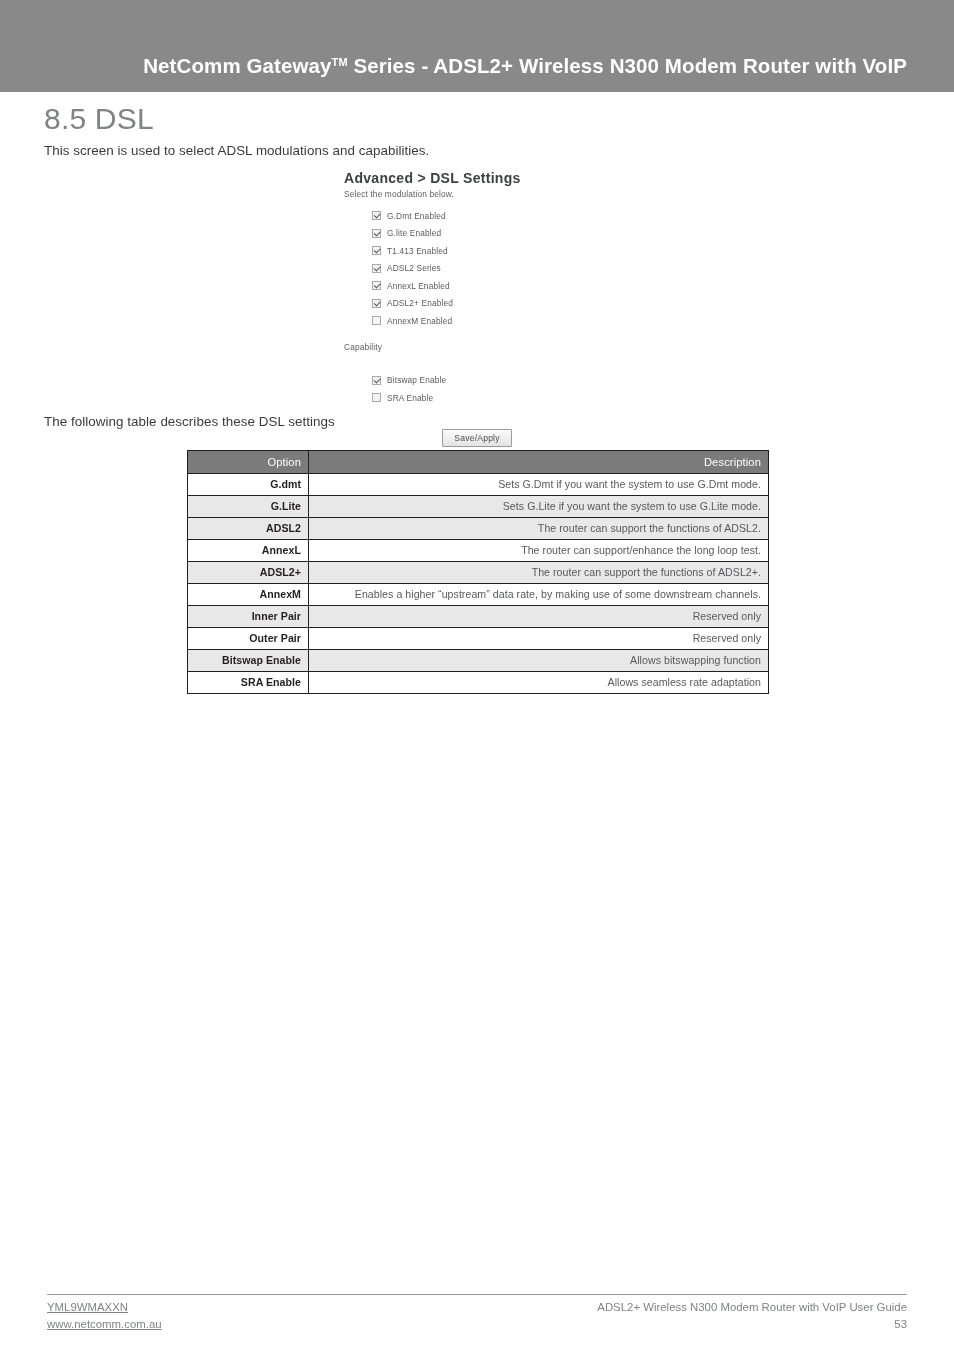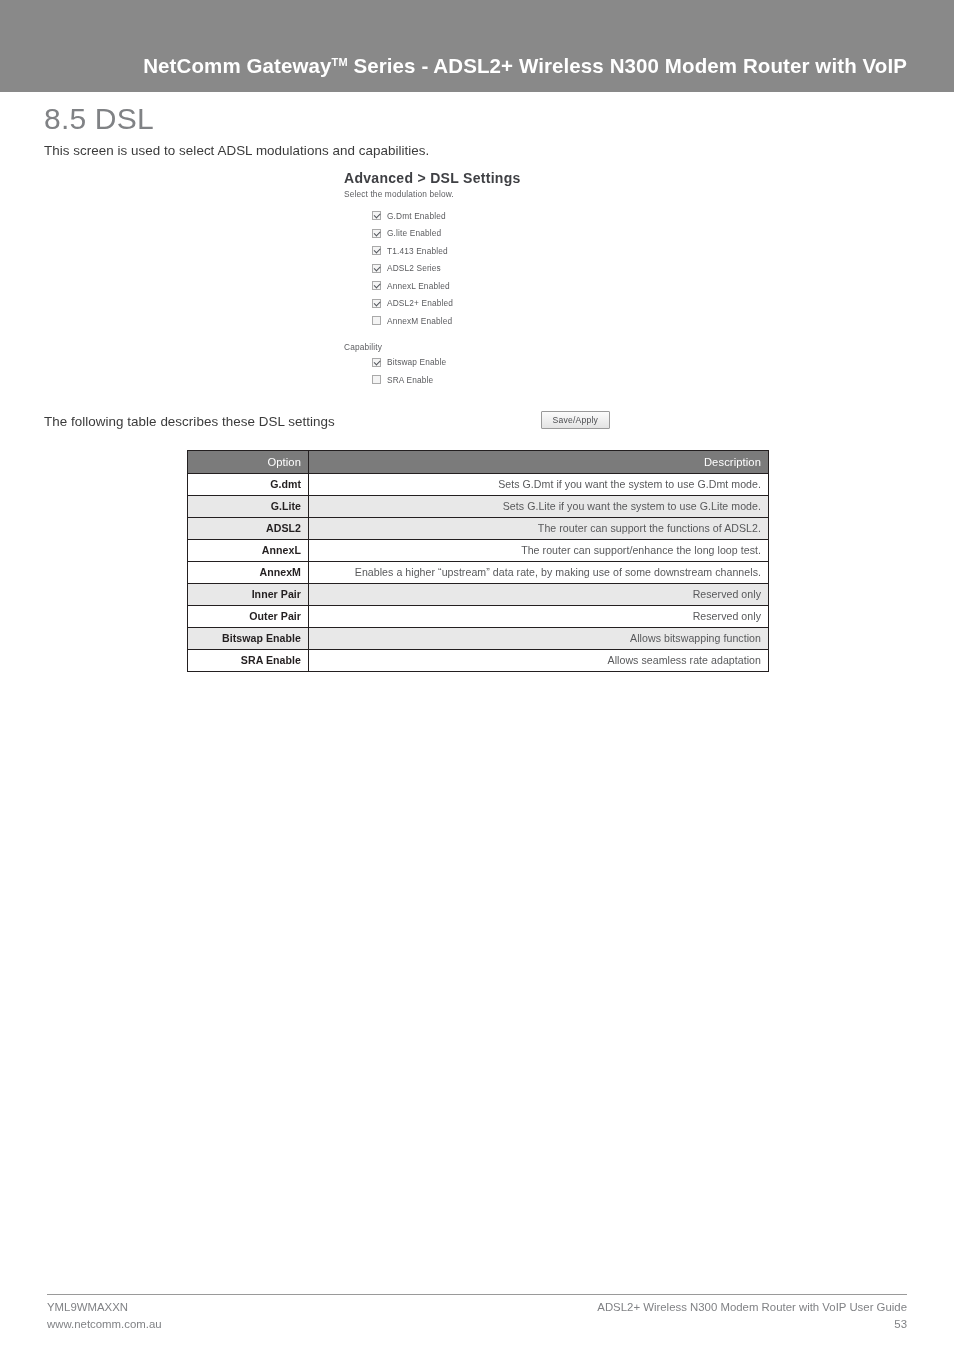--- a/index.html
+++ b/index.html
@@ -123,26 +123,26 @@
   }
   .ui-check-label {
     font-size: 8.3px;
     color: #5a5b5e;
     letter-spacing: 0.15px;
     white-space: nowrap;
   }
   .ui-subhead {
     font-size: 8.3px;
     color: #5c5d60;
-    margin: 12px 0 2px 0;
+    margin: 12px 0 20px 0;
     letter-spacing: 0.15px;
   }
   .ui-button-row {
     margin-top: 20px;
-    text-align: right;
+    text-align: center;
     padding-right: 14px;
   }
   .ui-button {
     display: inline-block;
     font-size: 8.6px;
     color: #4c4d50;
     border: 1px solid #9a9a9a;
     background: linear-gradient(#fbfbfb, #e3e3e3);
     padding: 3px 11px 3.5px 11px;
     border-radius: 1px;
@@ -214,20 +214,21 @@
     height: 1px;
     background: #9a9a9a;
   }
   .footer-left {
     position: absolute;
     left: 47px;
     top: 1299px;
     font-size: 11.4px;
     color: #808285;
     line-height: 16.5px;
+    text-decoration: underline;
   }
   .footer-right {
     position: absolute;
     right: 47px;
     top: 1299px;
     font-size: 11.4px;
     color: #808285;
     line-height: 16.5px;
     text-align: right;
   }
@@ -337,20 +338,24 @@
         <td class="desc">Sets G.Lite if you want the system to use G.Lite mode.</td>
       </tr>
       <tr class="shaded">
         <td class="opt">ADSL2</td>
         <td class="desc">The router can support the functions of ADSL2.</td>
       </tr>
       <tr class="plain">
         <td class="opt">AnnexL</td>
         <td class="desc">The router can support/enhance the long loop test.</td>
       </tr>
+      <tr class="shaded">
+        <td class="opt">ADSL2+</td>
+        <td class="desc">The router can support the functions of ADSL2+.</td>
+      </tr>
       <tr class="plain">
         <td class="opt">AnnexM</td>
         <td class="desc">Enables a higher “upstream” data rate, by making use of some downstream channels.</td>
       </tr>
       <tr class="shaded">
         <td class="opt">Inner Pair</td>
         <td class="desc">Reserved only</td>
       </tr>
       <tr class="plain">
         <td class="opt">Outer Pair</td>

